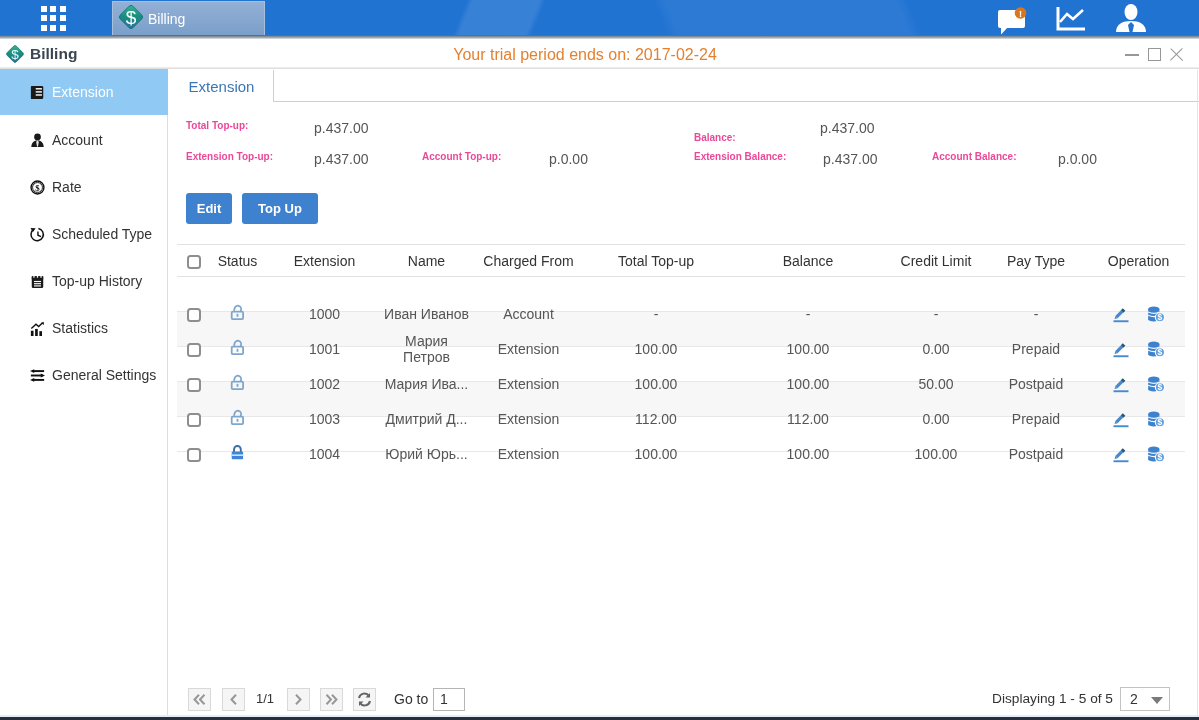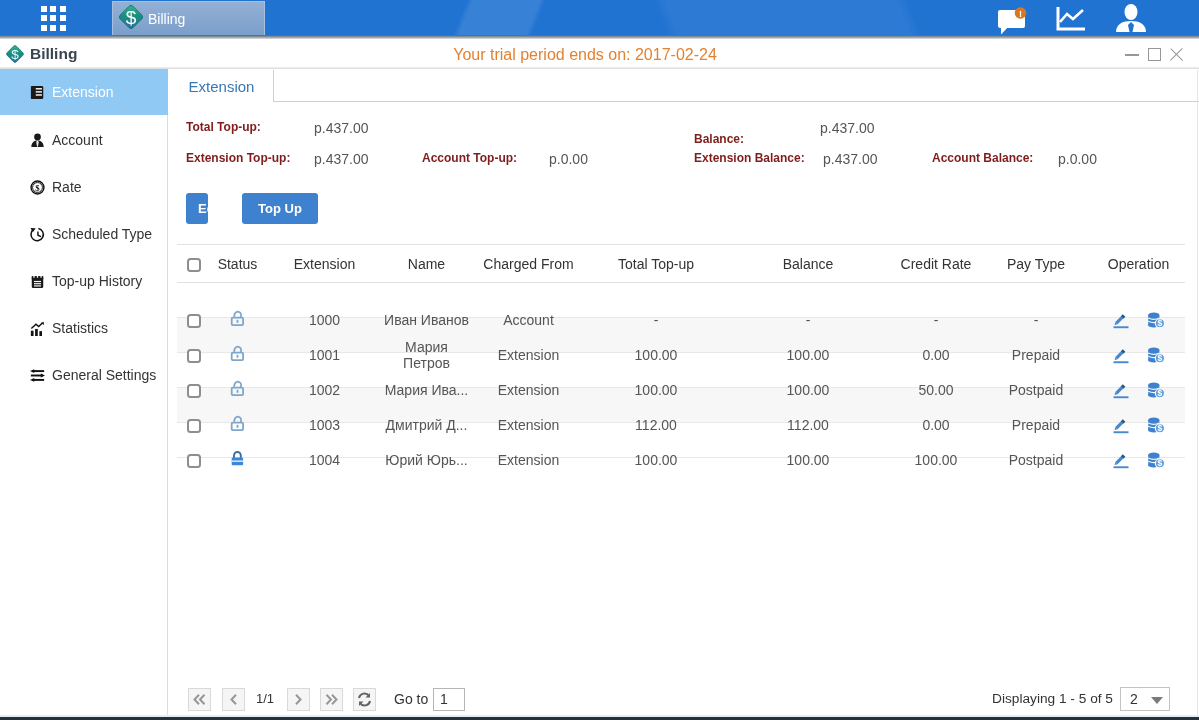--- a/index.html
+++ b/index.html
@@ -44,33 +44,33 @@
 .sitem .txt { position:absolute; left:52px; top:15px; font-size:14px; color:#333; }
 .sitem .ic { position:absolute; left:30px; top:16px; width:15px; height:15px; }
 #sel { background:#90c9f4; }
 #sel .txt { color:#fff; }
 
 #tabline { position:absolute; left:274px; top:101px; width:925px; height:1px; background:#cfcfcf; }
 #tab-active { position:absolute; left:169px; top:70px; width:105px; height:32px; background:#fff; border-right:1px solid #cfcfcf; }
 #tab-active span { position:absolute; left:0; top:8px; width:105px; text-align:center; font-size:15px; color:#3a77b5; }
 
 
-.lab { position:absolute; font-size:12px; font-weight:bold; color:#7f1d1d; }
+.lab { position:absolute; font-size:10px; font-weight:bold; color:#ec4899; }
 .val { position:absolute; font-size:14px; color:#555; }
 
 
 .bluebtn { position:absolute; top:193px; height:31px; background:#3e81ce; border-radius:3px; color:#fff;
   font-size:13px; font-weight:bold; text-align:center; line-height:31px; }
-#btn-edit { left:186px; width:22px;padding-left:12px; }
+#btn-edit { left:186px; width:46px; }
 #btn-topup { left:242px; width:76px; }
 
 
 #tbl { position:absolute; left:177px; top:244px; width:1008px; }
 .trow { display:flex; width:1008px; align-items:center; }
-#thead { height:39px; border-top:1px solid #e2e2e2; border-bottom:1px solid #e2e2e2; }
+#thead { height:33px; border-top:1px solid #e2e2e2; border-bottom:1px solid #e2e2e2; }
 #thead .c { font-size:14px; color:#333; }
 .r { height:35px; border-bottom:1px solid #e8e8e8; }
 .r .c { font-size:14px; color:#555;margin-top:40px; }
 .stripe { background:#f7f7f7; }
 .c { text-align:center; flex:none; }
 .c0{width:33px;} .c1{width:55px;} .c2{width:119px;} .c3{width:85px;} .c4{width:119px;}
 .c5{width:136px;} .c6{width:168px;} .c7{width:88px;} .c8{width:112px;} .c9{width:93px;}
 .cb { display:inline-block; width:14px; height:14px; border:2px solid #8e8e8e; border-radius:3.5px; background:#fff; vertical-align:middle; }
 .opc { display:flex; justify-content:center; gap:17px; align-items:center; }
 
@@ -271,21 +271,21 @@
 
 <div id="tbl">
   <div class="trow" id="thead">
     <div class="c c0"><span class="cb"></span></div>
     <div class="c c1">Status</div>
     <div class="c c2">Extension</div>
     <div class="c c3">Name</div>
     <div class="c c4">Charged From</div>
     <div class="c c5">Total Top-up</div>
     <div class="c c6">Balance</div>
-    <div class="c c7">Credit Rate</div>
+    <div class="c c7">Credit Limit</div>
     <div class="c c8">Pay Type</div>
     <div class="c c9">Operation</div>
   </div>
 
   <div class="trow r">
     <div class="c c0"><span class="cb"></span></div>
     <div class="c c1"><svg width="17" height="17" viewBox="0 0 17 17">
           <g transform="rotate(15 8.5 7)">
             <path d="M5 7.6 L5 5 A3.3 3.3 0 0 1 11.6 5 L11.6 6.6" fill="none" stroke="#7ea6cd" stroke-width="1.8"></path>
           </g>

